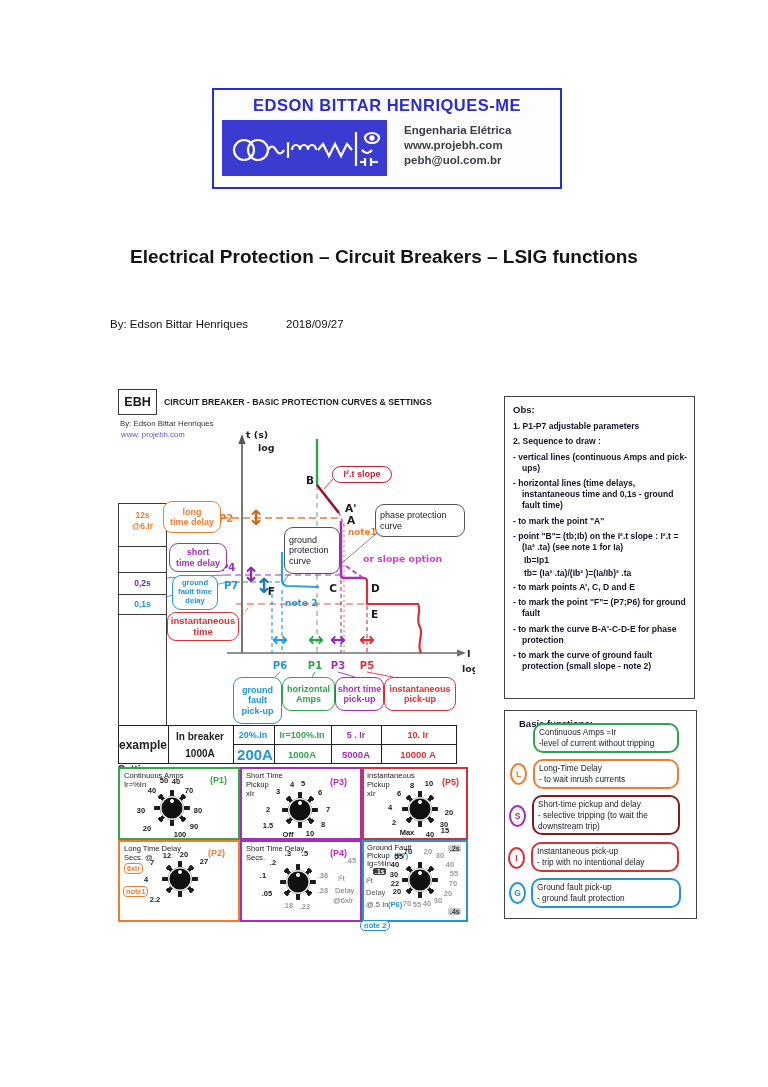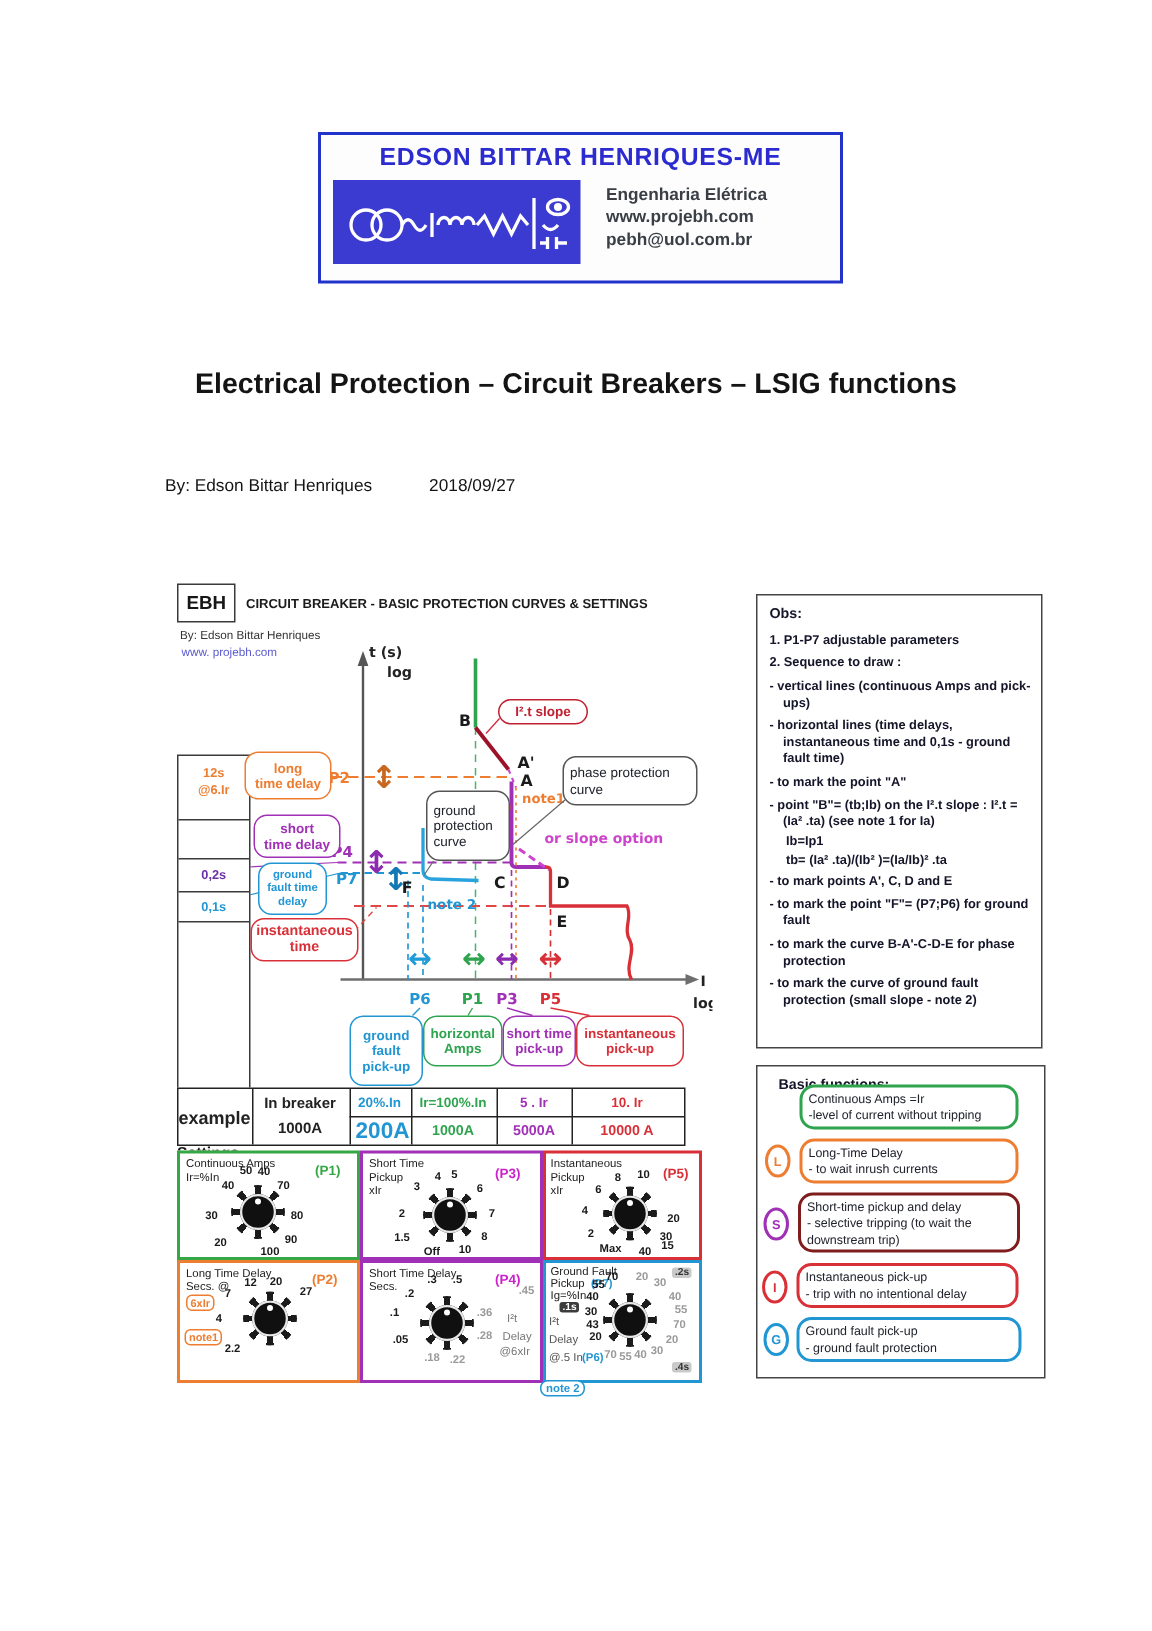--- a/index.html
+++ b/index.html
@@ -393,21 +393,21 @@
     <span class="pt" style="left:91px;top:54px;color:#777;">@6xIr</span>
   </div>
 
   <div class="panel blue" style="left:362px;top:840px;width:102px;height:78px;">
     <span class="pt" style="left:3px;top:1px;">Ground Fault</span>
     <span class="pt" style="left:3px;top:9px;">Pickup</span>
     <span class="ptag blue" style="left:30px;top:9px;font-size:7.6px;">(P7)</span>
     <span class="pt" style="left:3px;top:17px;">Ig=%In</span>
     <div class="knob" style="left:38px;top:20px;"></div>
     <span class="kv" style="left:33px;top:49px;">20</span>
-    <span class="kv" style="left:31px;top:41px;">43</span>
+    <span class="kv" style="left:31px;top:41px;">22</span>
     <span class="kv" style="left:30px;top:32px;">30</span>
     <span class="kv" style="left:31px;top:22px;">40</span>
     <span class="kv" style="left:35px;top:14px;">55</span>
     <span class="kv" style="left:44px;top:9px;">70</span>
     <span class="kv gray" style="left:64px;top:9px;">20</span>
     <span class="kv gray" style="left:76px;top:13px;">30</span>
     <span class="kv gray" style="left:86px;top:22px;">40</span>
     <span class="kv gray" style="left:90px;top:31px;">55</span>
     <span class="kv gray" style="left:89px;top:41px;">70</span>
     <span class="kv gray" style="left:84px;top:51px;">20</span>

